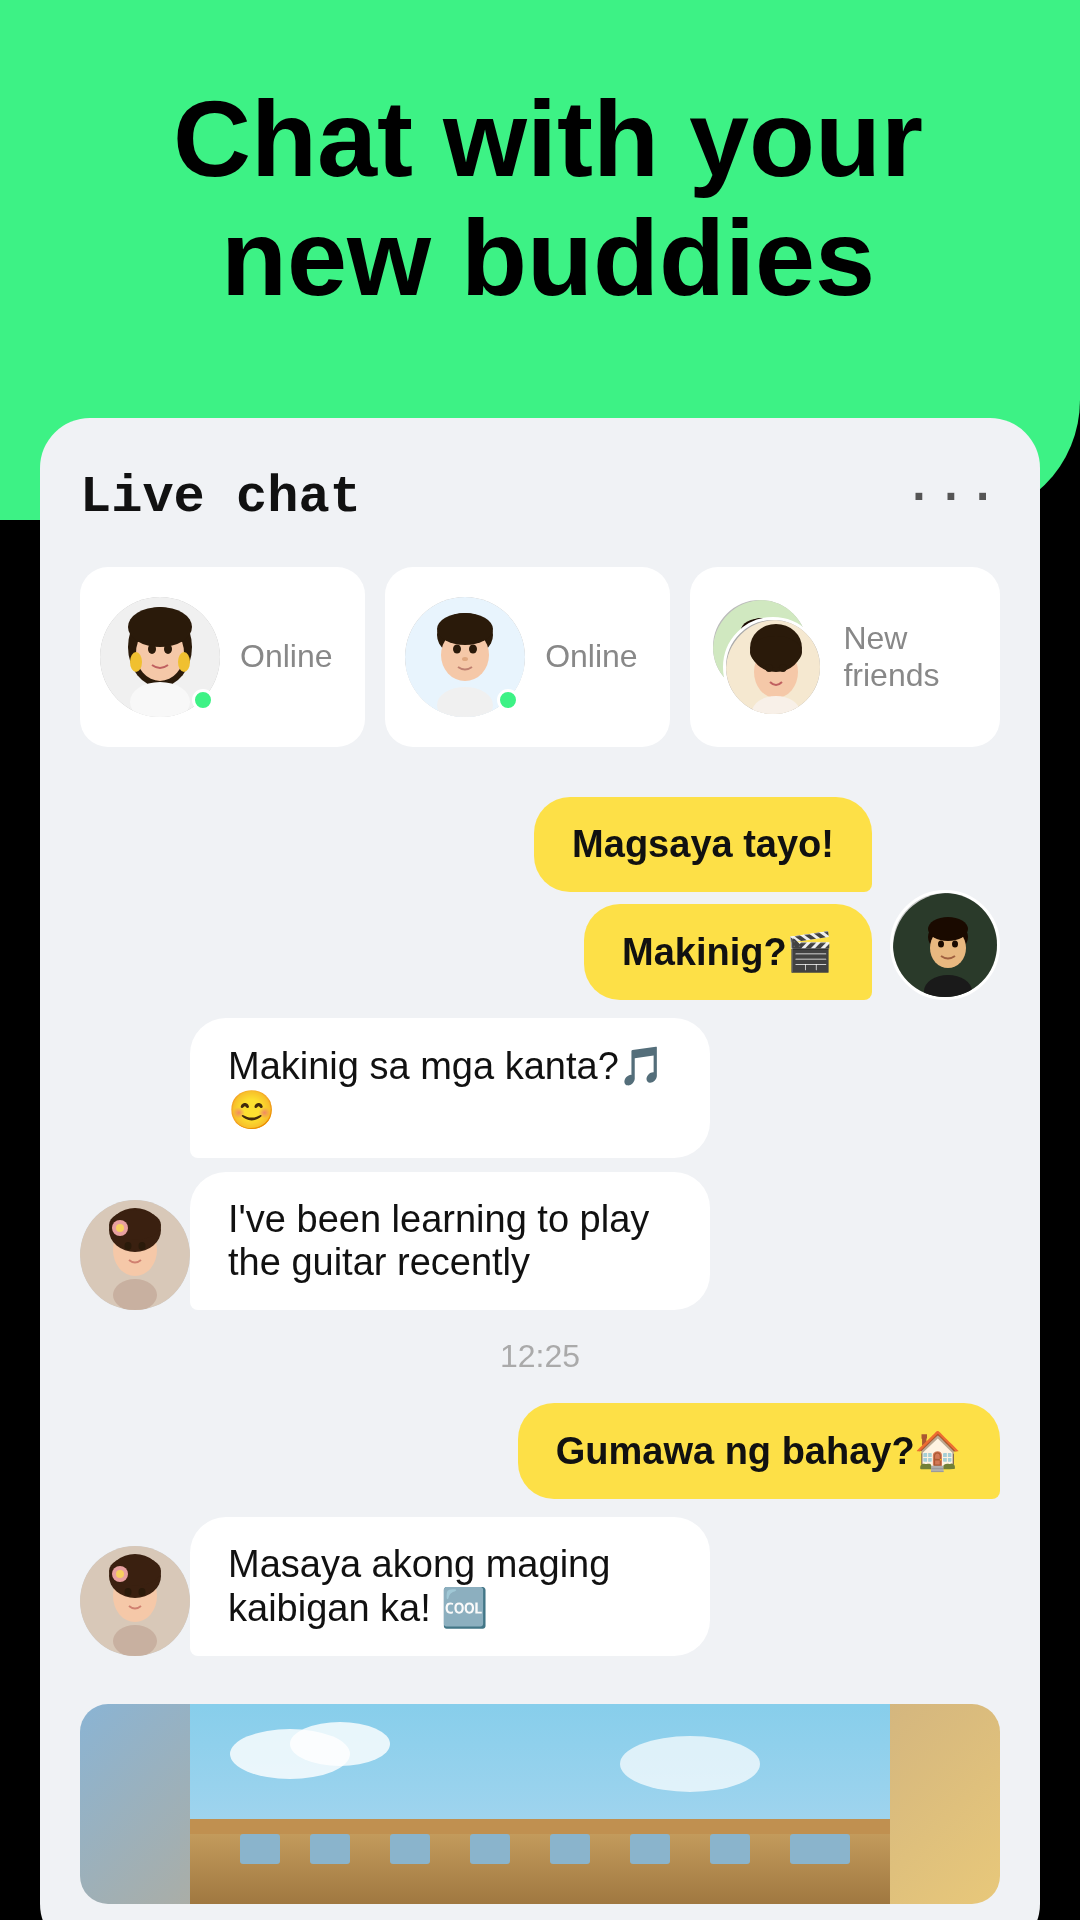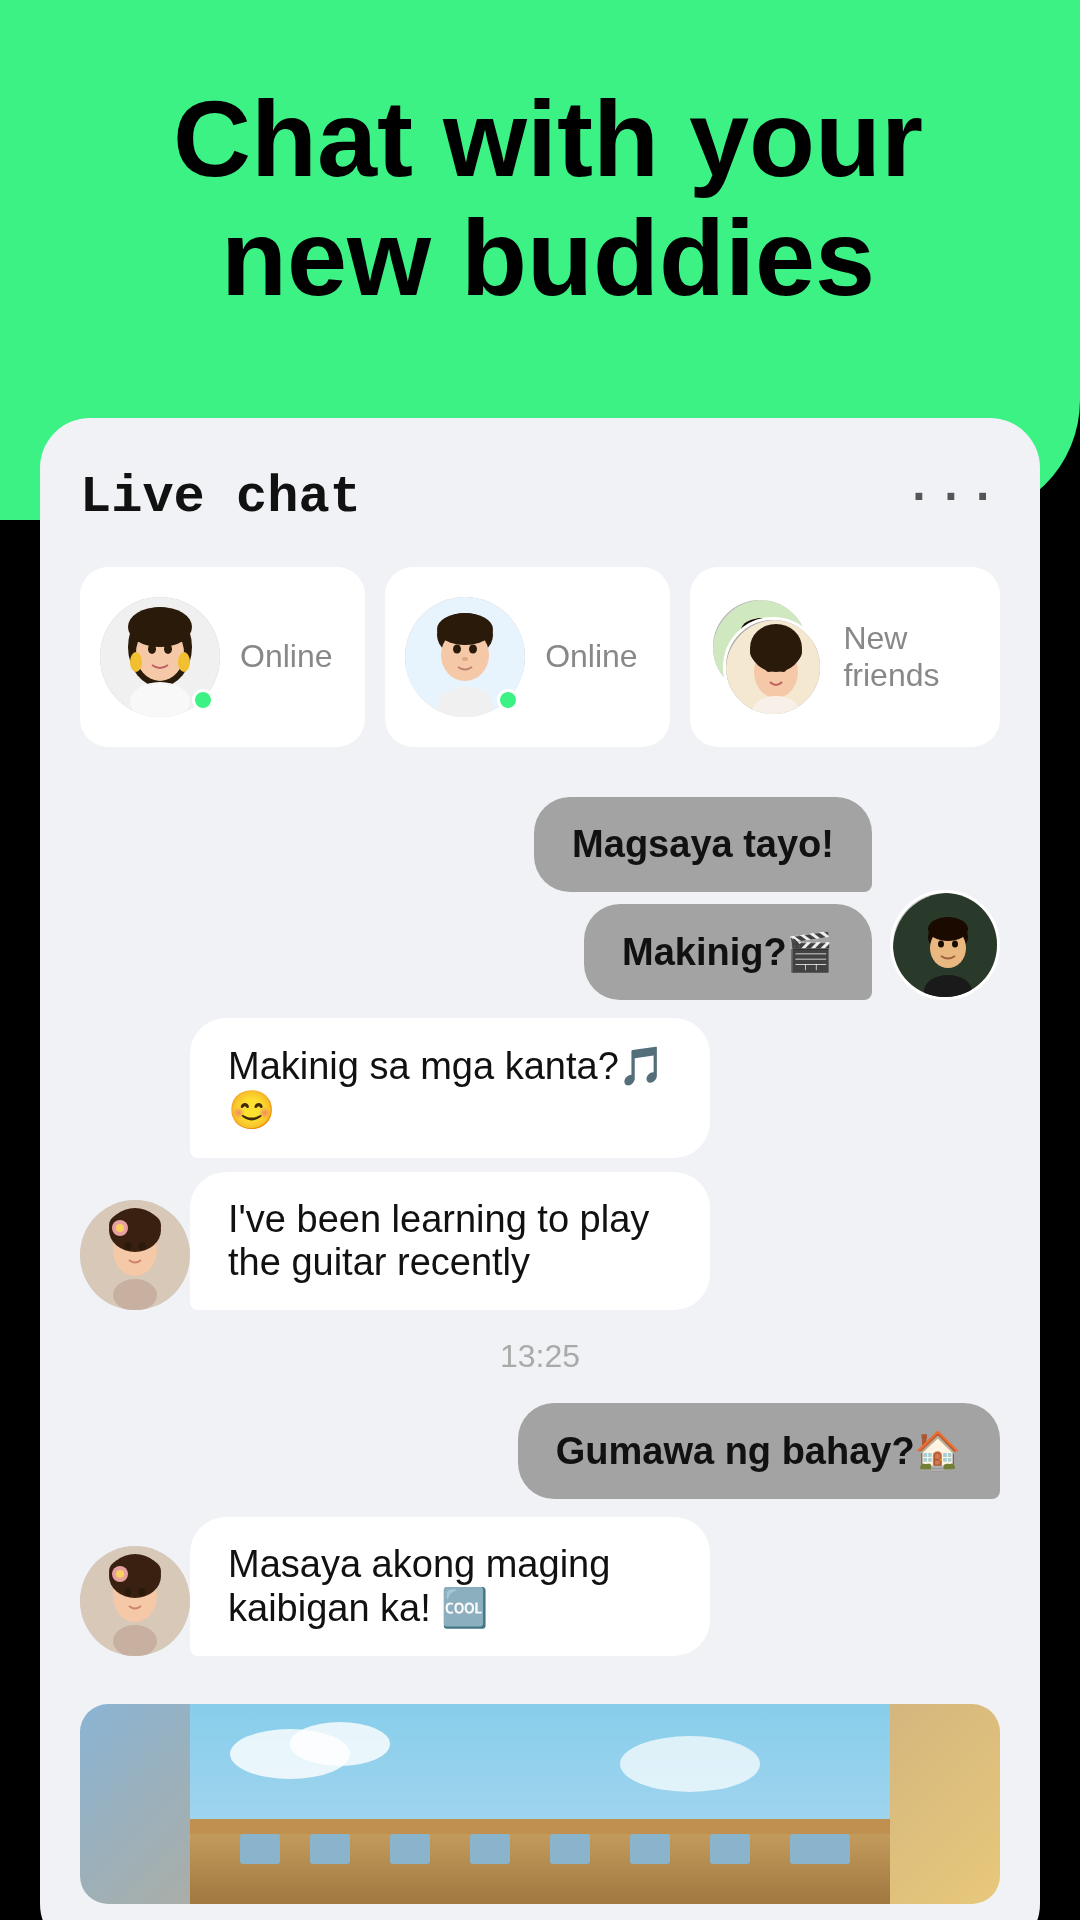--- a/index.html
+++ b/index.html
@@ -184,21 +184,21 @@
     }
 
     .msg-right .bubbles-col {
       display: flex;
       flex-direction: column;
       align-items: flex-end;
       gap: 12px;
     }
 
     .bubble-green {
-      background: #a3a3a3;
+      background: #fde047;
       color: #111;
       border-radius: 36px 36px 8px 36px;
       padding: 26px 38px;
       font-size: 38px;
       font-weight: 600;
       max-width: 520px;
     }
 
     .sender-avatar {
       width: 110px;
@@ -407,21 +407,21 @@
           <path d="M49 60 Q55 65 61 60" stroke="#d08070" stroke-width="2" fill="none"></path>
           <ellipse cx="55" cy="95" rx="22" ry="16" fill="#c8b0a0"></ellipse>
         </svg>
       </div>
       <div class="bubbles-col">
         <div class="bubble-white">Makinig sa mga kanta?🎵😊</div>
         <div class="bubble-white">I've been learning to play the guitar recently</div>
       </div>
     </div>
 
-    <div class="timestamp">13:25</div>
+    <div class="timestamp">12:25</div>
 
     <div class="msg-right">
       <div class="bubbles-col">
         <div class="bubble-green">Gumawa ng bahay?🏠</div>
       </div>
     </div>
 
     <div class="msg-left">
       <div class="receiver-avatar">
         <svg width="110" height="110" viewBox="0 0 110 110">

